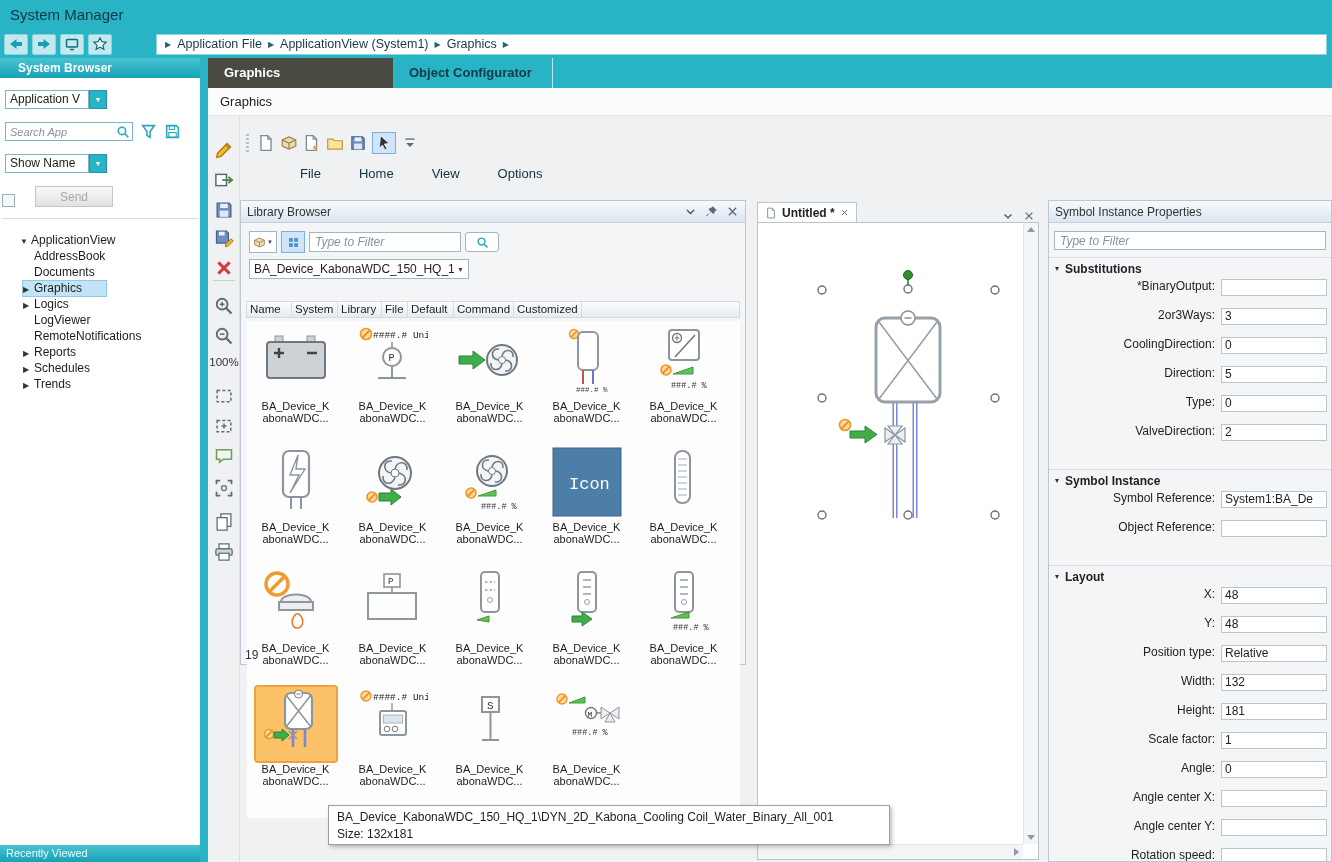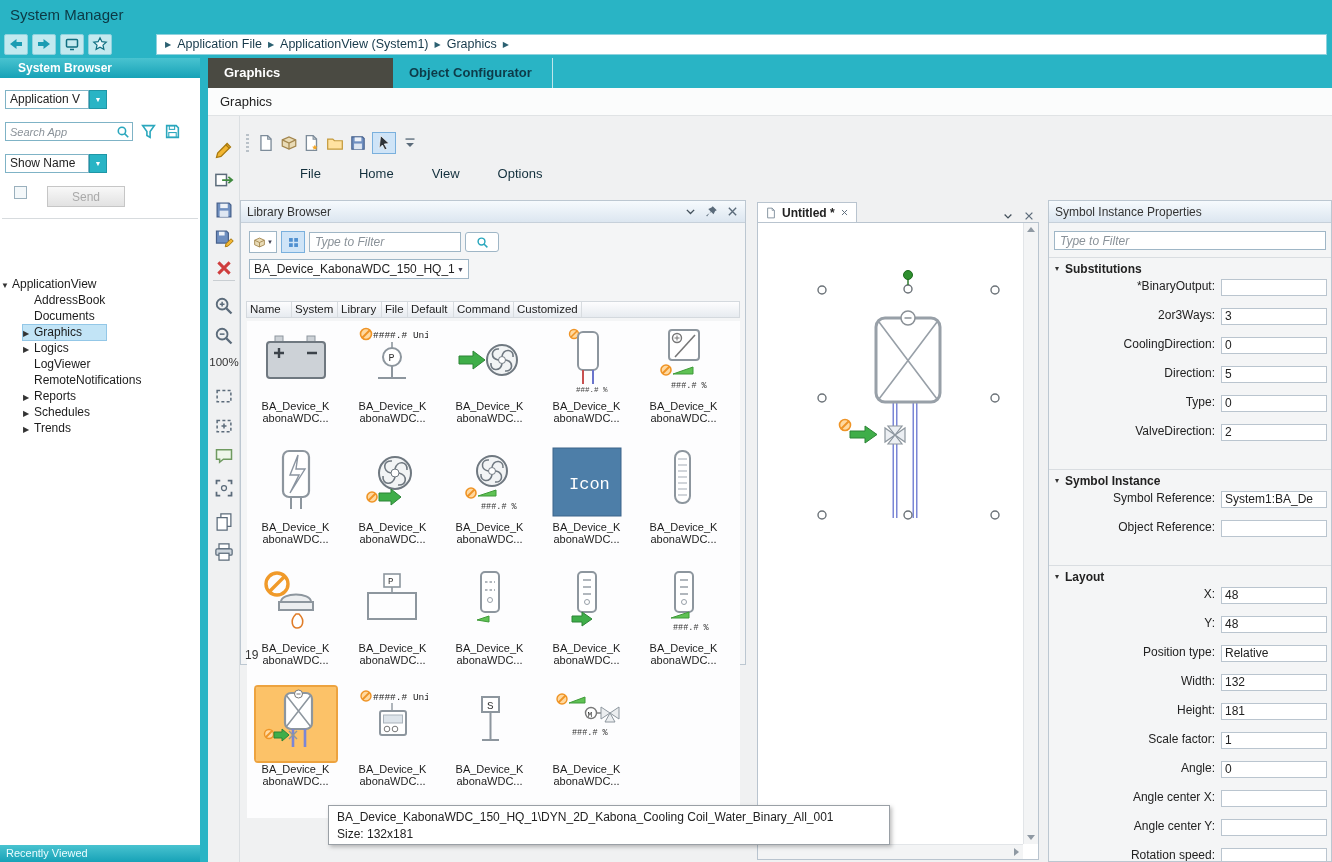--- a/index.html
+++ b/index.html
@@ -28,29 +28,29 @@
   .dd-box{width:84px;height:19px;border:1px solid #7fb3c6;background:#fff;font-size:12px;
     line-height:17px;padding-left:4px;color:#222;white-space:nowrap;overflow:hidden;}
   .dd-btn{width:18px;height:19px;background:#29b4c5;border:1px solid #1f96a6;color:#fff;
     font-size:7px;display:flex;align-items:center;justify-content:center;cursor:pointer;}
   .sb-search{position:absolute;left:5px;top:44px;width:128px;height:19px;border:1px solid #7fb3c6;
     background:#fff;display:flex;align-items:center;}
   .sb-search input{border:0;outline:0;flex:1;width:0;font-size:11px;padding-left:4px;
     font-family:"Liberation Sans",sans-serif;}
   input::placeholder{font-style:italic;color:#8a9299;}
   .sb-ic{position:absolute;width:17px;height:17px;top:45px;cursor:pointer;}
-  .sb-send{position:absolute;left:14px;top:108px;display:flex;align-items:flex-start;gap:20px;}
+  .sb-send{position:absolute;left:2px;top:108px;display:flex;align-items:flex-end;gap:20px;}
   .cb{width:13px;height:13px;border:1px solid #9ab0bd;background:#f4f8fa;}
   .send{width:78px;height:21px;background:linear-gradient(#f8f8f8,#e2e2e2);border:1px solid #c6c6c6;
     color:#a9a9a9;font-size:12px;font-family:"Liberation Sans",sans-serif;}
   .sb-div{position:absolute;left:2px;right:2px;top:140px;border-top:1px solid #d7dbde;}
   .tree{position:absolute;left:0;right:0;top:154px;bottom:18px;font-size:12px;color:#1c1c1c;
     overflow:hidden;}
   .trow{height:16px;line-height:16px;white-space:nowrap;cursor:pointer;}
-  .trow.root{padding-left:1px;margin-top:44px;}
+  .trow.root{padding-left:20px;}
   .trow.child{padding-left:23px;}
   .texp{display:inline-block;width:11px;font-size:8px;color:#333;}
   .tw{padding:0 2px 1px 0;}
   .tw.sel{background:#c2e4f6;box-shadow:0 0 0 1px #93c7e7;padding-right:24px;}
   .sb-footer{height:17px;background:linear-gradient(#49c3d0,#17a2b7);color:#eafcff;font-size:11px;
     line-height:17px;padding-left:6px;flex:none;}
   .vstrip{position:absolute;left:200px;top:58px;width:8px;height:804px;background:#29b4c5;}
   
   .main{position:absolute;left:208px;top:58px;width:1124px;height:804px;}
   .tabbar{position:absolute;left:0;top:0;width:100%;height:30px;background:#29b4c5;display:flex;}

